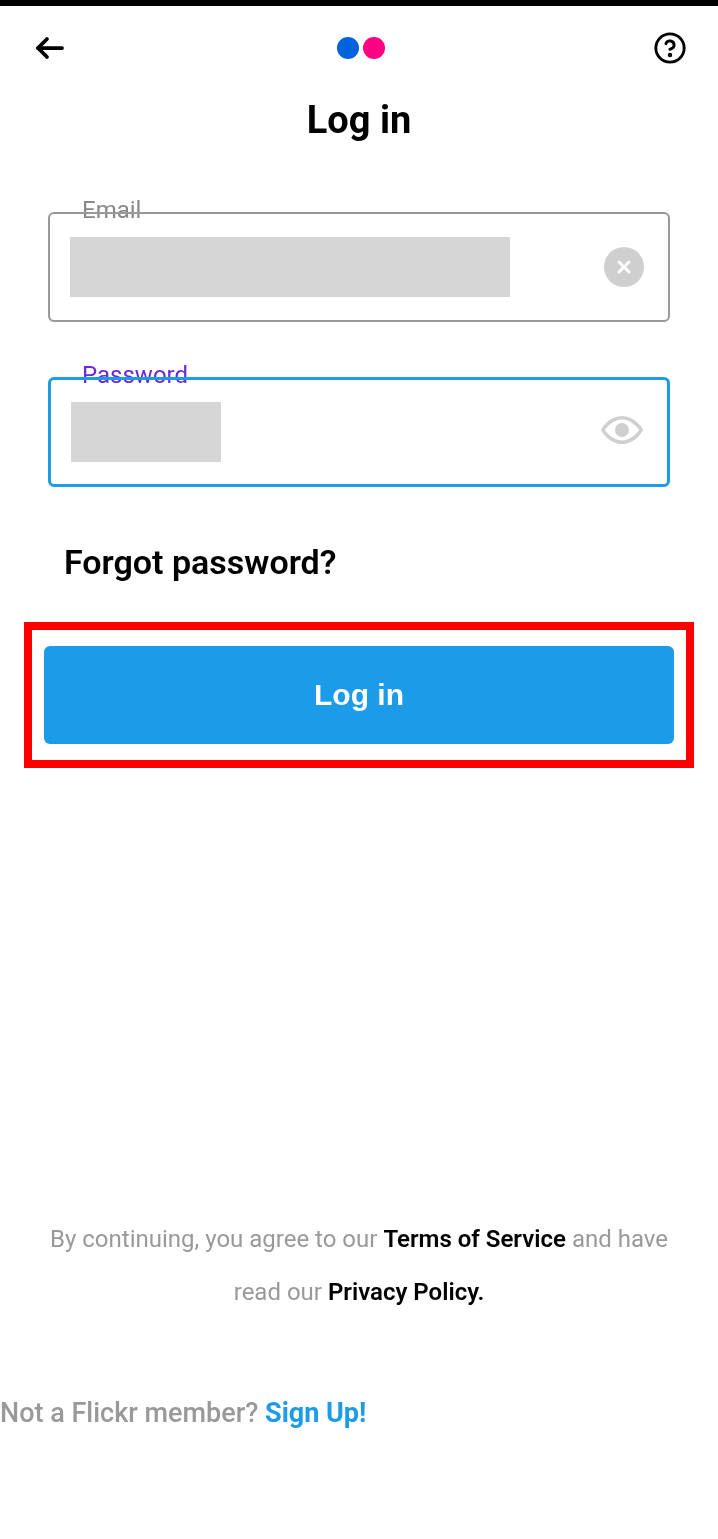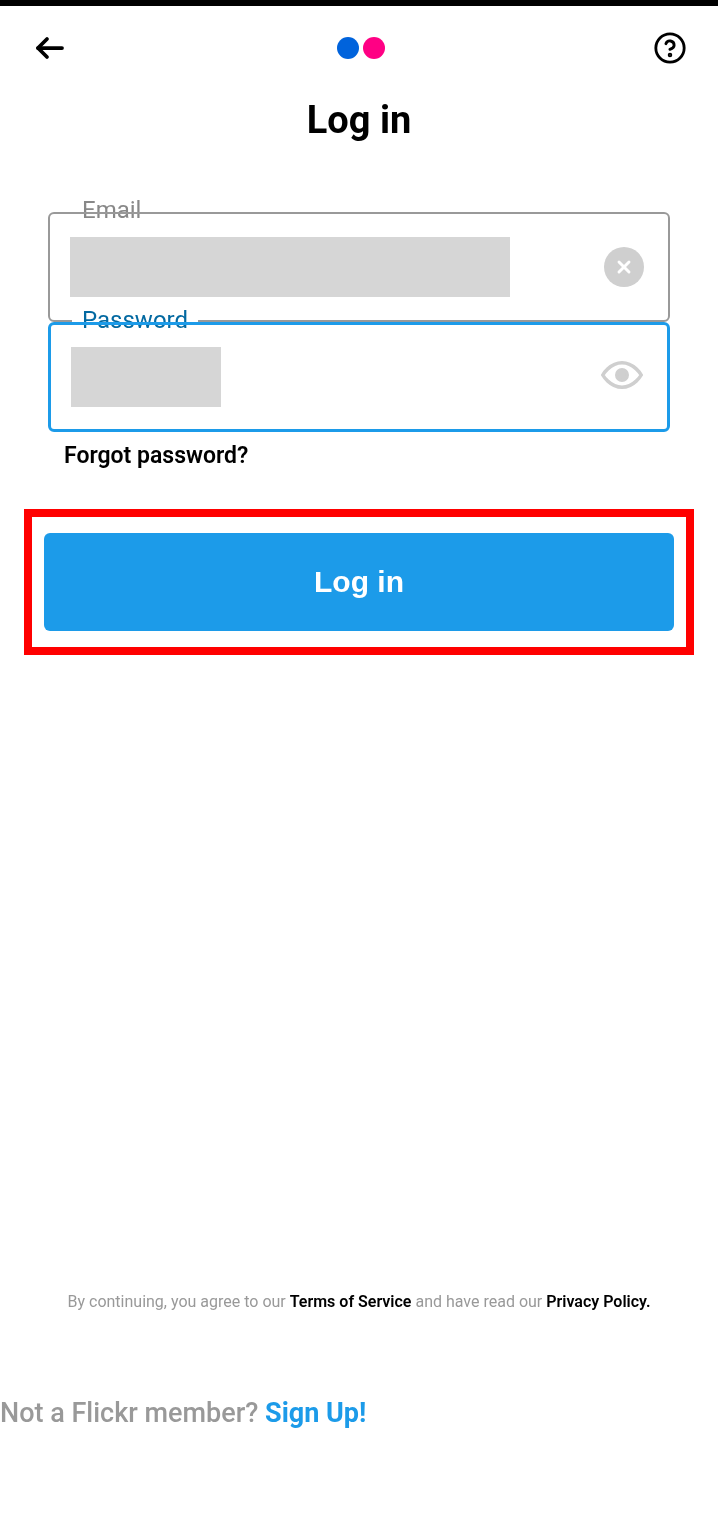--- a/index.html
+++ b/index.html
@@ -59,20 +59,21 @@
       font-weight: 700;
       color: #000;
       margin-top: 20px;
     }
     .form-area {
       padding: 0 48px;
       margin-top: 70px;
     }
     .field-wrap {
       position: relative;
+      margin-bottom: 55px;
     }
     .field-box {
       border: 2px solid #999;
       border-radius: 6px;
       height: 110px;
       position: relative;
       display: flex;
       align-items: center;
       padding: 0 20px;
     }
@@ -82,21 +83,21 @@
     .field-label {
       position: absolute;
       top: -16px;
       left: 24px;
       background: #fff;
       padding: 0 10px;
       font-size: 24px;
       color: #888;
     }
     .field-label.focused {
-      color: #0369a1;
+      color: #6d28d9;
     }
     .input-redacted {
       background: #d6d6d6;
       height: 60px;
       flex: 0 0 auto;
     }
     .email-redacted { width: 440px; }
     .password-redacted { width: 150px; }
     .field-icon {
       position: absolute;
@@ -108,21 +109,21 @@
     .clear-circle {
       width: 40px;
       height: 40px;
       border-radius: 50%;
       background: #cfcfcf;
       display: flex;
       align-items: center;
       justify-content: center;
     }
     .forgot-link {
-      font-size: 23px;
+      font-size: 34px;
       font-weight: 600;
       color: #000;
       margin-top: 10px;
       margin-bottom: 40px;
       padding-left: 16px;
       cursor: pointer;
     }
     .highlight-box {
       border: 8px solid #ff0000;
       padding: 16px 12px;
@@ -138,21 +139,21 @@
       border-radius: 6px;
       padding: 32px 0;
       cursor: pointer;
     }
     .footer-text {
       position: absolute;
       bottom: 220px;
       left: 0;
       right: 0;
       text-align: center;
-      font-size: 16px;
+      font-size: 24px;
       color: #999;
       line-height: 2.2;
       padding: 0 40px;
     }
     .footer-text .strong {
       color: #000;
       font-weight: 600;
     }
     .signup-row {
       position: absolute;

